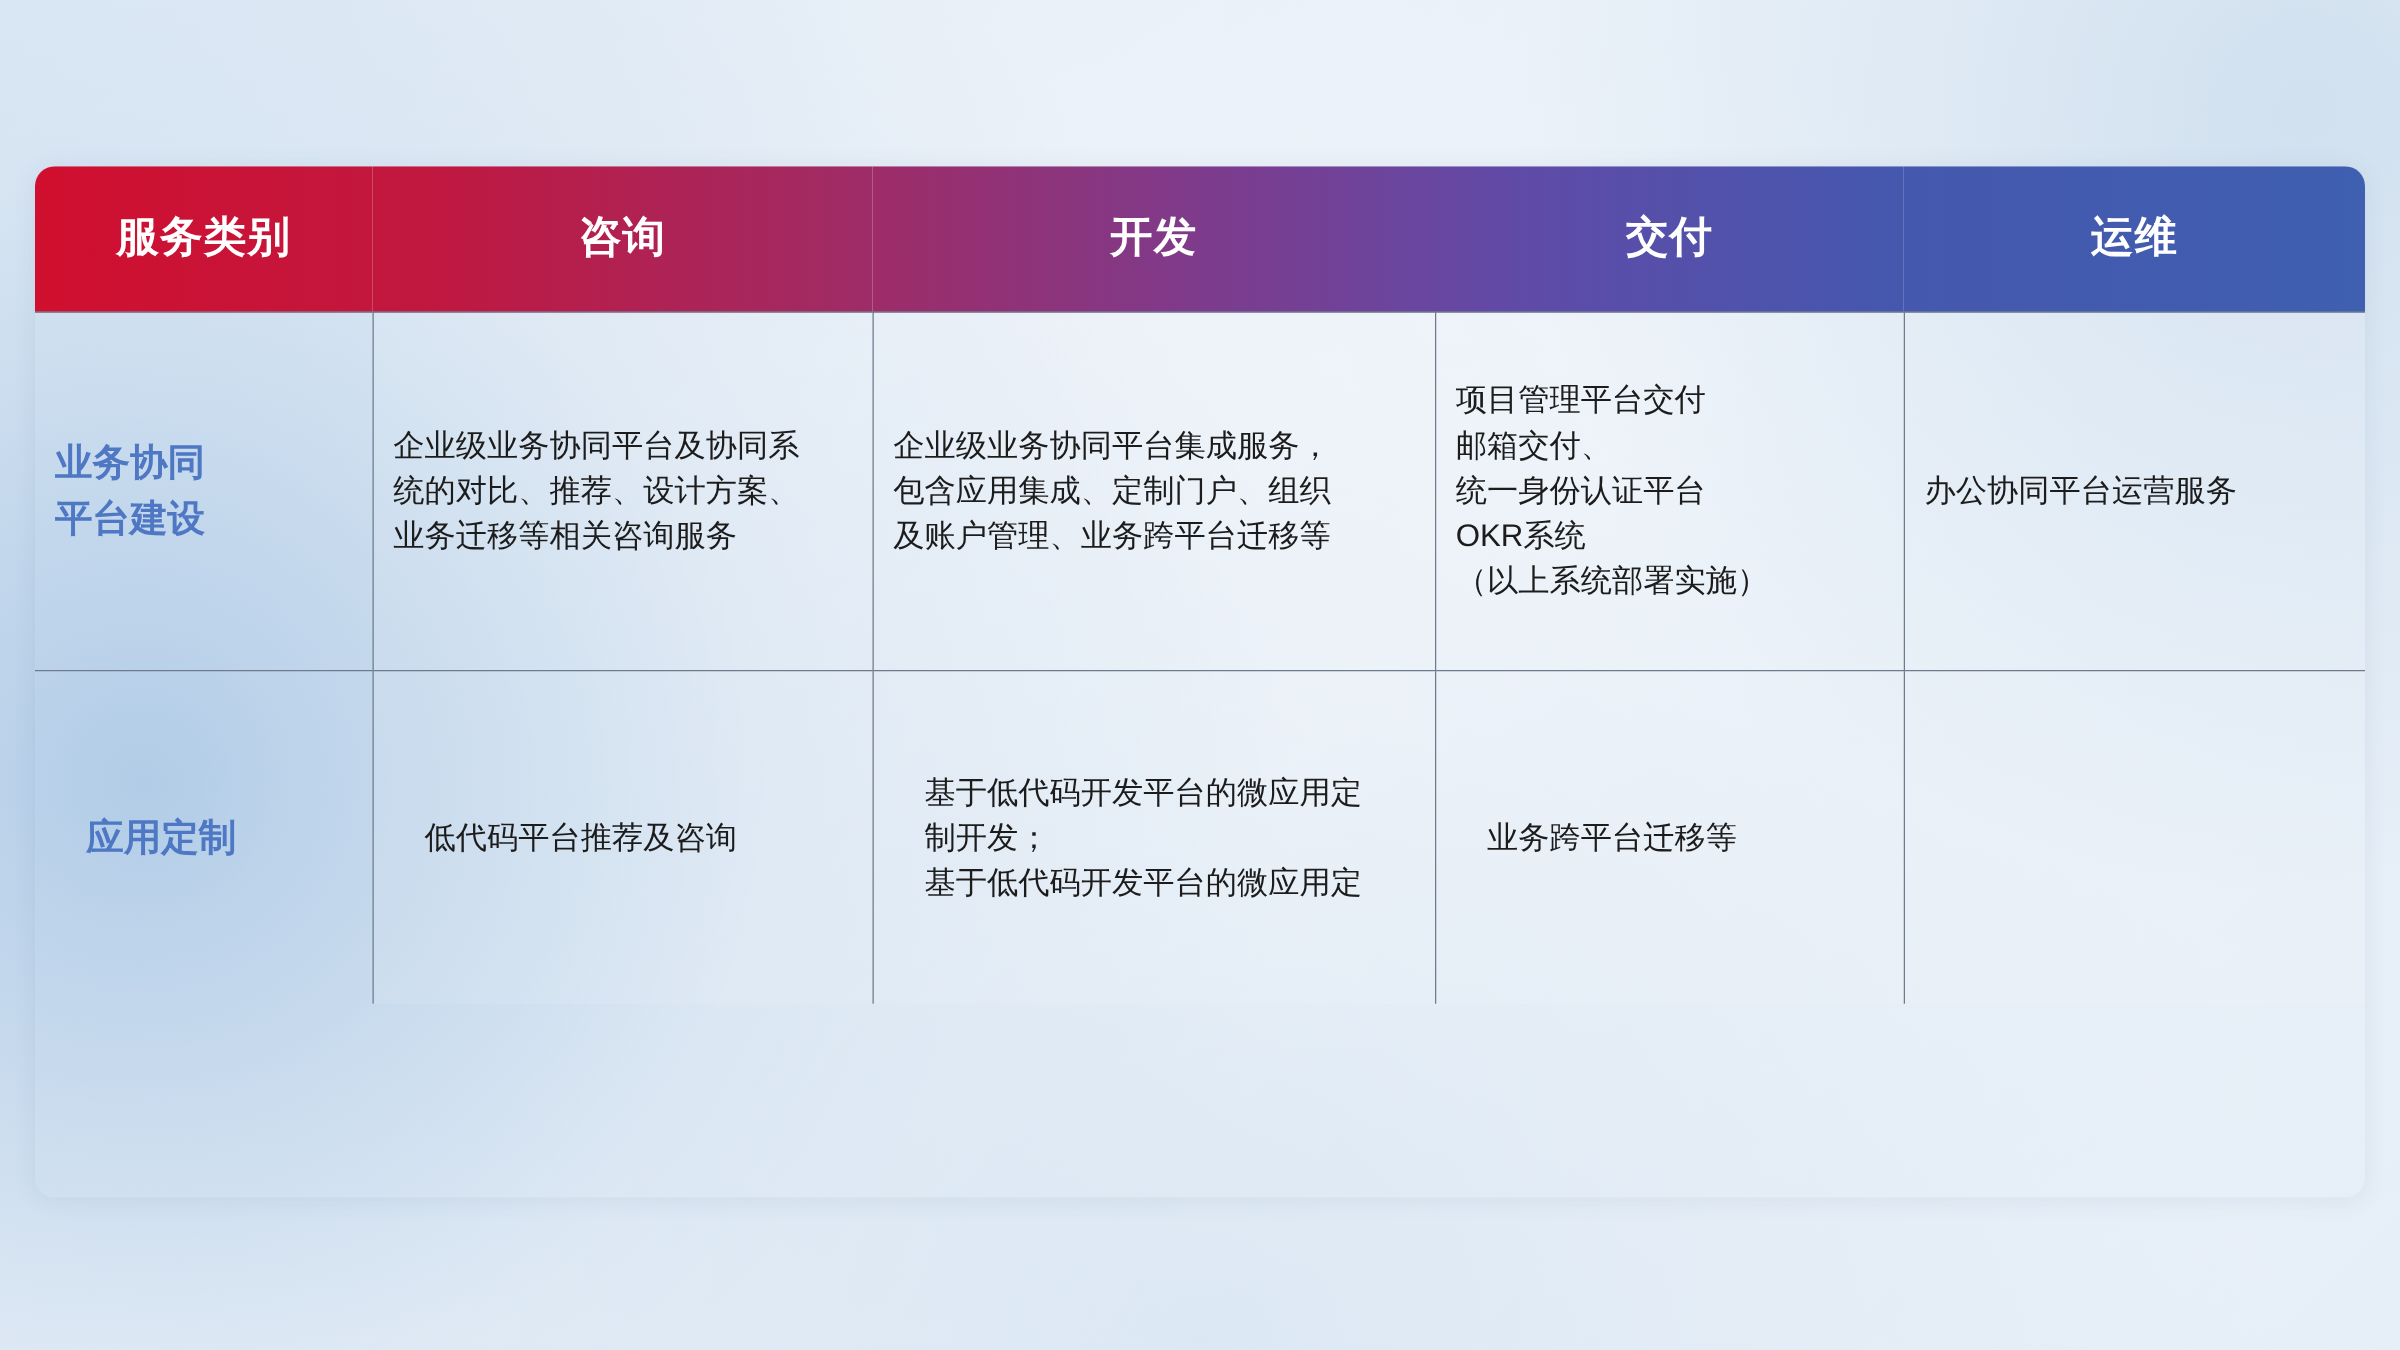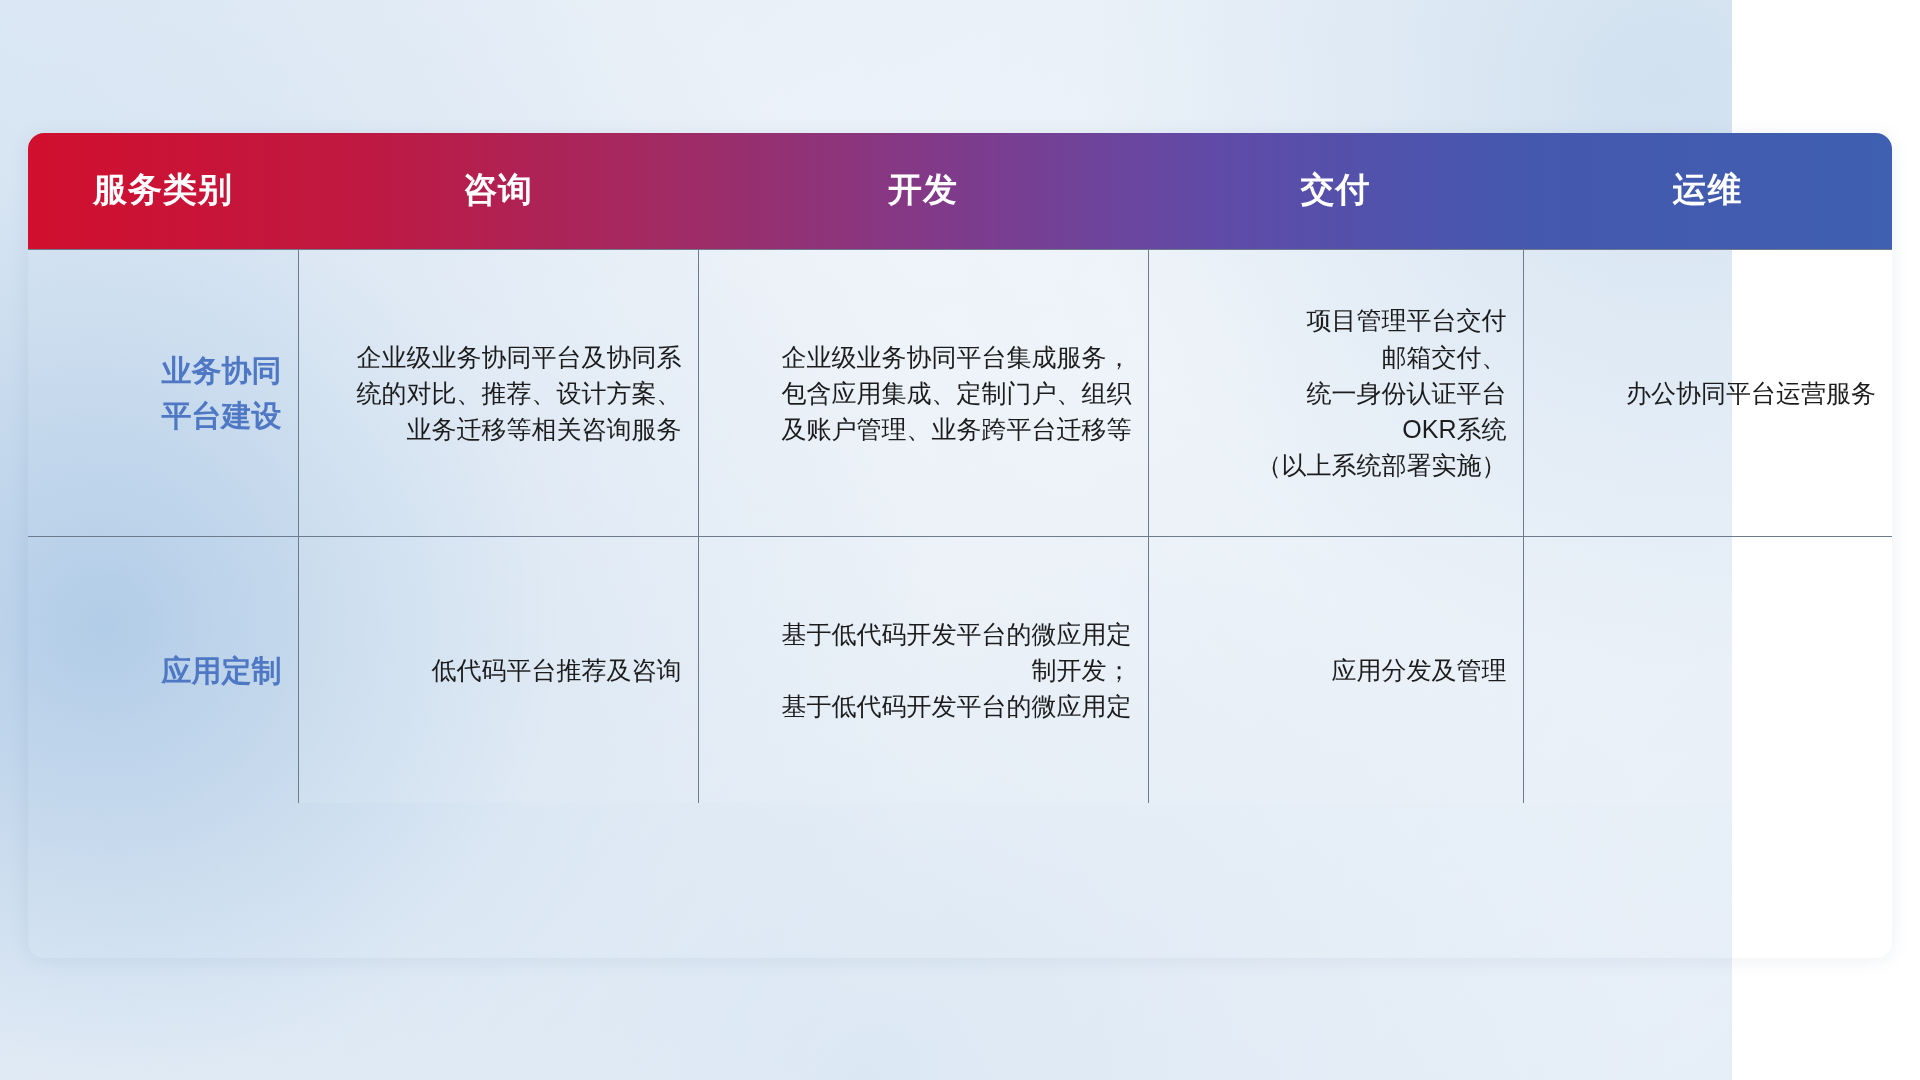--- a/index.html
+++ b/index.html
@@ -6,21 +6,21 @@
     margin: 0;
     padding: 0;
     width: 1920px;
     height: 1080px;
     overflow: hidden;
     font-family: "Liberation Sans", sans-serif;
   }
 
   #page {
     position: relative;
-    width: 1732px;
+    width: 1920px;
     height: 1080px;
     background:
       radial-gradient(circle at 6% 58%, rgba(168,198,228,0.85) 0%, rgba(196,216,236,0.35) 26%, rgba(255,255,255,0) 48%),
       radial-gradient(circle at 96% 8%, rgba(205,222,238,0.9) 0%, rgba(225,236,247,0.4) 30%, rgba(255,255,255,0) 55%),
       radial-gradient(circle at 50% 100%, rgba(214,228,242,0.8) 0%, rgba(255,255,255,0) 60%),
       linear-gradient(135deg, #dfeaf5 0%, #eef3f9 35%, #f5f8fb 55%, #e6eef7 100%);
     text-decoration: underline;
   }
 
   .table-wrap {
@@ -58,21 +58,21 @@
     font-weight: bold;
     text-align: center;
     padding: 34px 10px 36px;
     border: none;
     letter-spacing: 1px;
   }
 
   tbody td {
     border: 1px solid #6d7b8c;
     vertical-align: middle;
-    text-align: right;
+    text-align: left;
     font-size: 25px;
     line-height: 1.45;
     color: #1c1c1c;
     padding: 18px 16px;
     background: rgba(255,255,255,0.10);
   }
 
   tbody tr td:first-child {
     border-left: none;
   }
@@ -164,21 +164,21 @@
           </td>
           <td>
             <span class="cell-line">低代码平台推荐及咨询</span>
           </td>
           <td>
             <span class="cell-line">基于低代码开发平台的微应用定</span>
             <span class="cell-line">制开发；</span>
             <span class="cell-line">基于低代码开发平台的微应用定</span>
           </td>
           <td>
-            <span class="cell-line">应用分发及管理</span>
+            <span class="cell-line">业务跨平台迁移等</span>
           </td>
           <td></td>
         </tr>
 
       </tbody>
     </table>
   </div>
 </div>
 
 </body></html>

